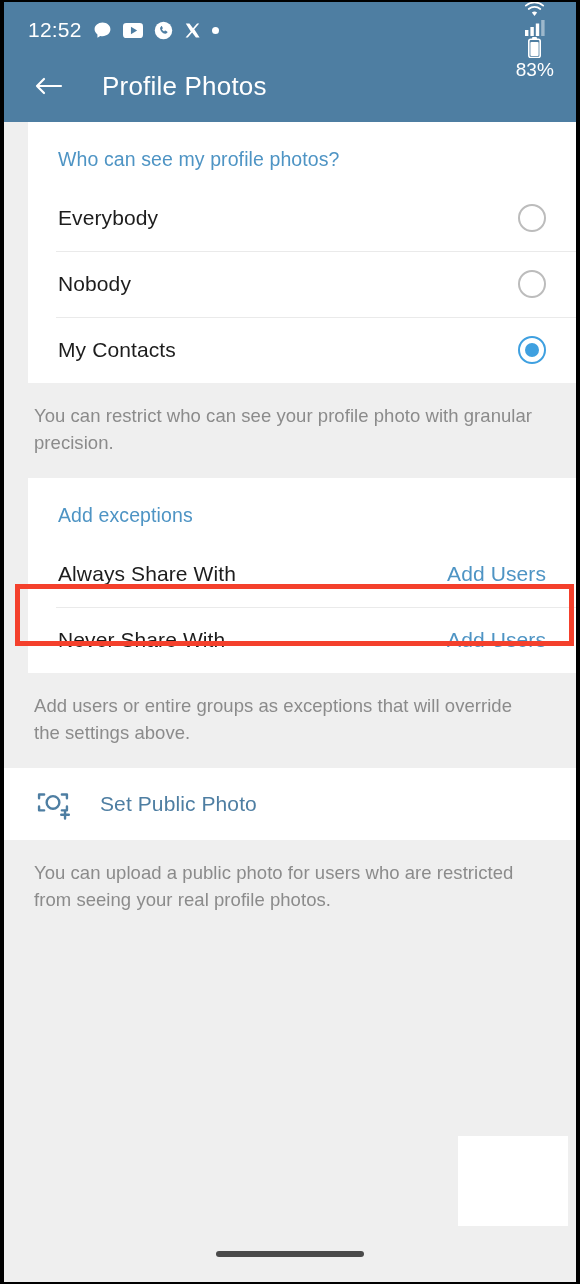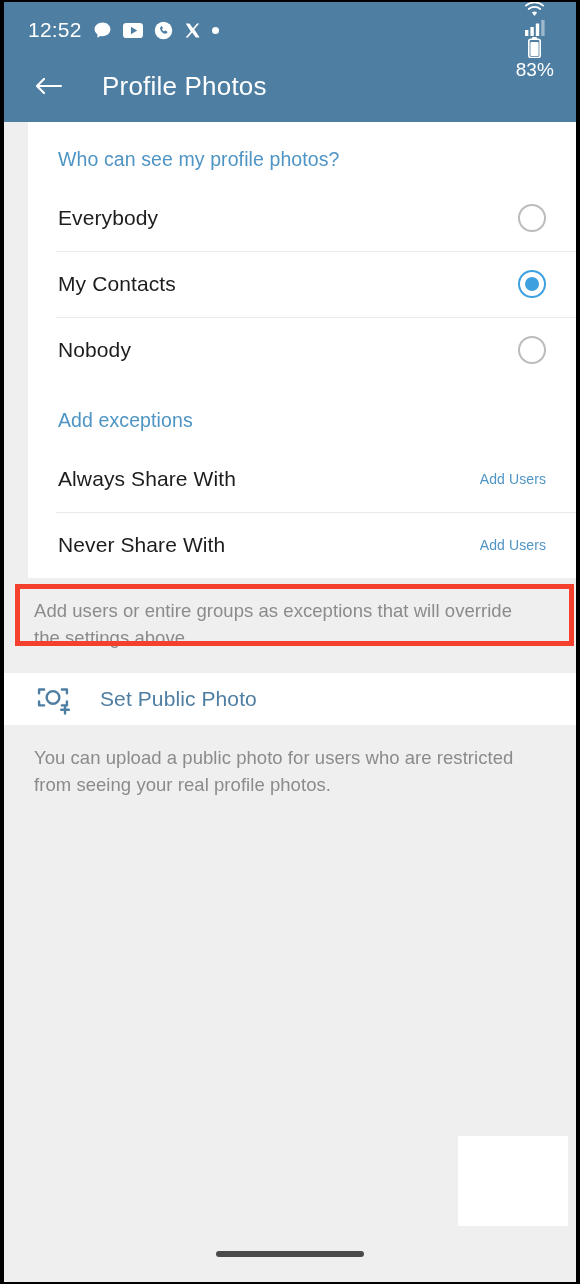--- a/index.html
+++ b/index.html
@@ -83,21 +83,21 @@
     position:absolute; left:28px; right:0; top:0;
     height:1px; background:#eaeaea;
   }
   .row-label {
     font-size:21px;
     color:#1d1d1d;
     letter-spacing:.1px;
   }
   .row-action {
     margin-left:auto;
-    font-size:14px;
+    font-size:21px;
     color:#4e94c4;
     letter-spacing:.1px;
   }
 
   
   .radio {
     margin-left:auto;
     width:28px; height:28px;
     border-radius:50%;
     border:2px solid #bcbcbc;
@@ -118,21 +118,21 @@
     color:#8b8b8b;
     font-size:18.5px;
     line-height:27px;
     padding:19px 36px 22px 30px;
     letter-spacing:.05px;
   }
 
   
   .photo-row {
     display:flex; align-items:center;
-    height:52px;
+    height:72px;
     background:#fff;
     padding:0 30px;
     cursor:pointer;
   }
   .photo-row .cam { width:38px; height:34px; flex:none; }
   .photo-row .lbl {
     font-size:21px;
     color:#4e7ea2;
     margin-left:28px;
     letter-spacing:.1px;
@@ -241,30 +241,31 @@
 
     <div class="card">
       <div class="section-head">Who can see my profile photos?</div>
 
       <div class="row">
         <span class="row-label">Everybody</span>
         <span class="radio"></span>
       </div>
 
       <div class="row">
+        <span class="row-label">Nobody</span>
+        <span class="radio"></span>
+      </div>
+
+      <div class="row">
         <span class="row-label">My Contacts</span>
         <span class="radio on"></span>
       </div>
-
-      <div class="row">
-        <span class="row-label">Nobody</span>
-        <span class="radio"></span>
-      </div>
-    </div>
-
+    </div>
+
+    <div class="note">You can restrict who can see your profile photo with granular precision.</div>
 
     <div class="card">
       <div class="section-head">Add exceptions</div>
 
       <div class="row">
         <span class="row-label">Always Share With</span>
         <span class="row-action">Add Users</span>
       </div>
 
       <div class="row">

